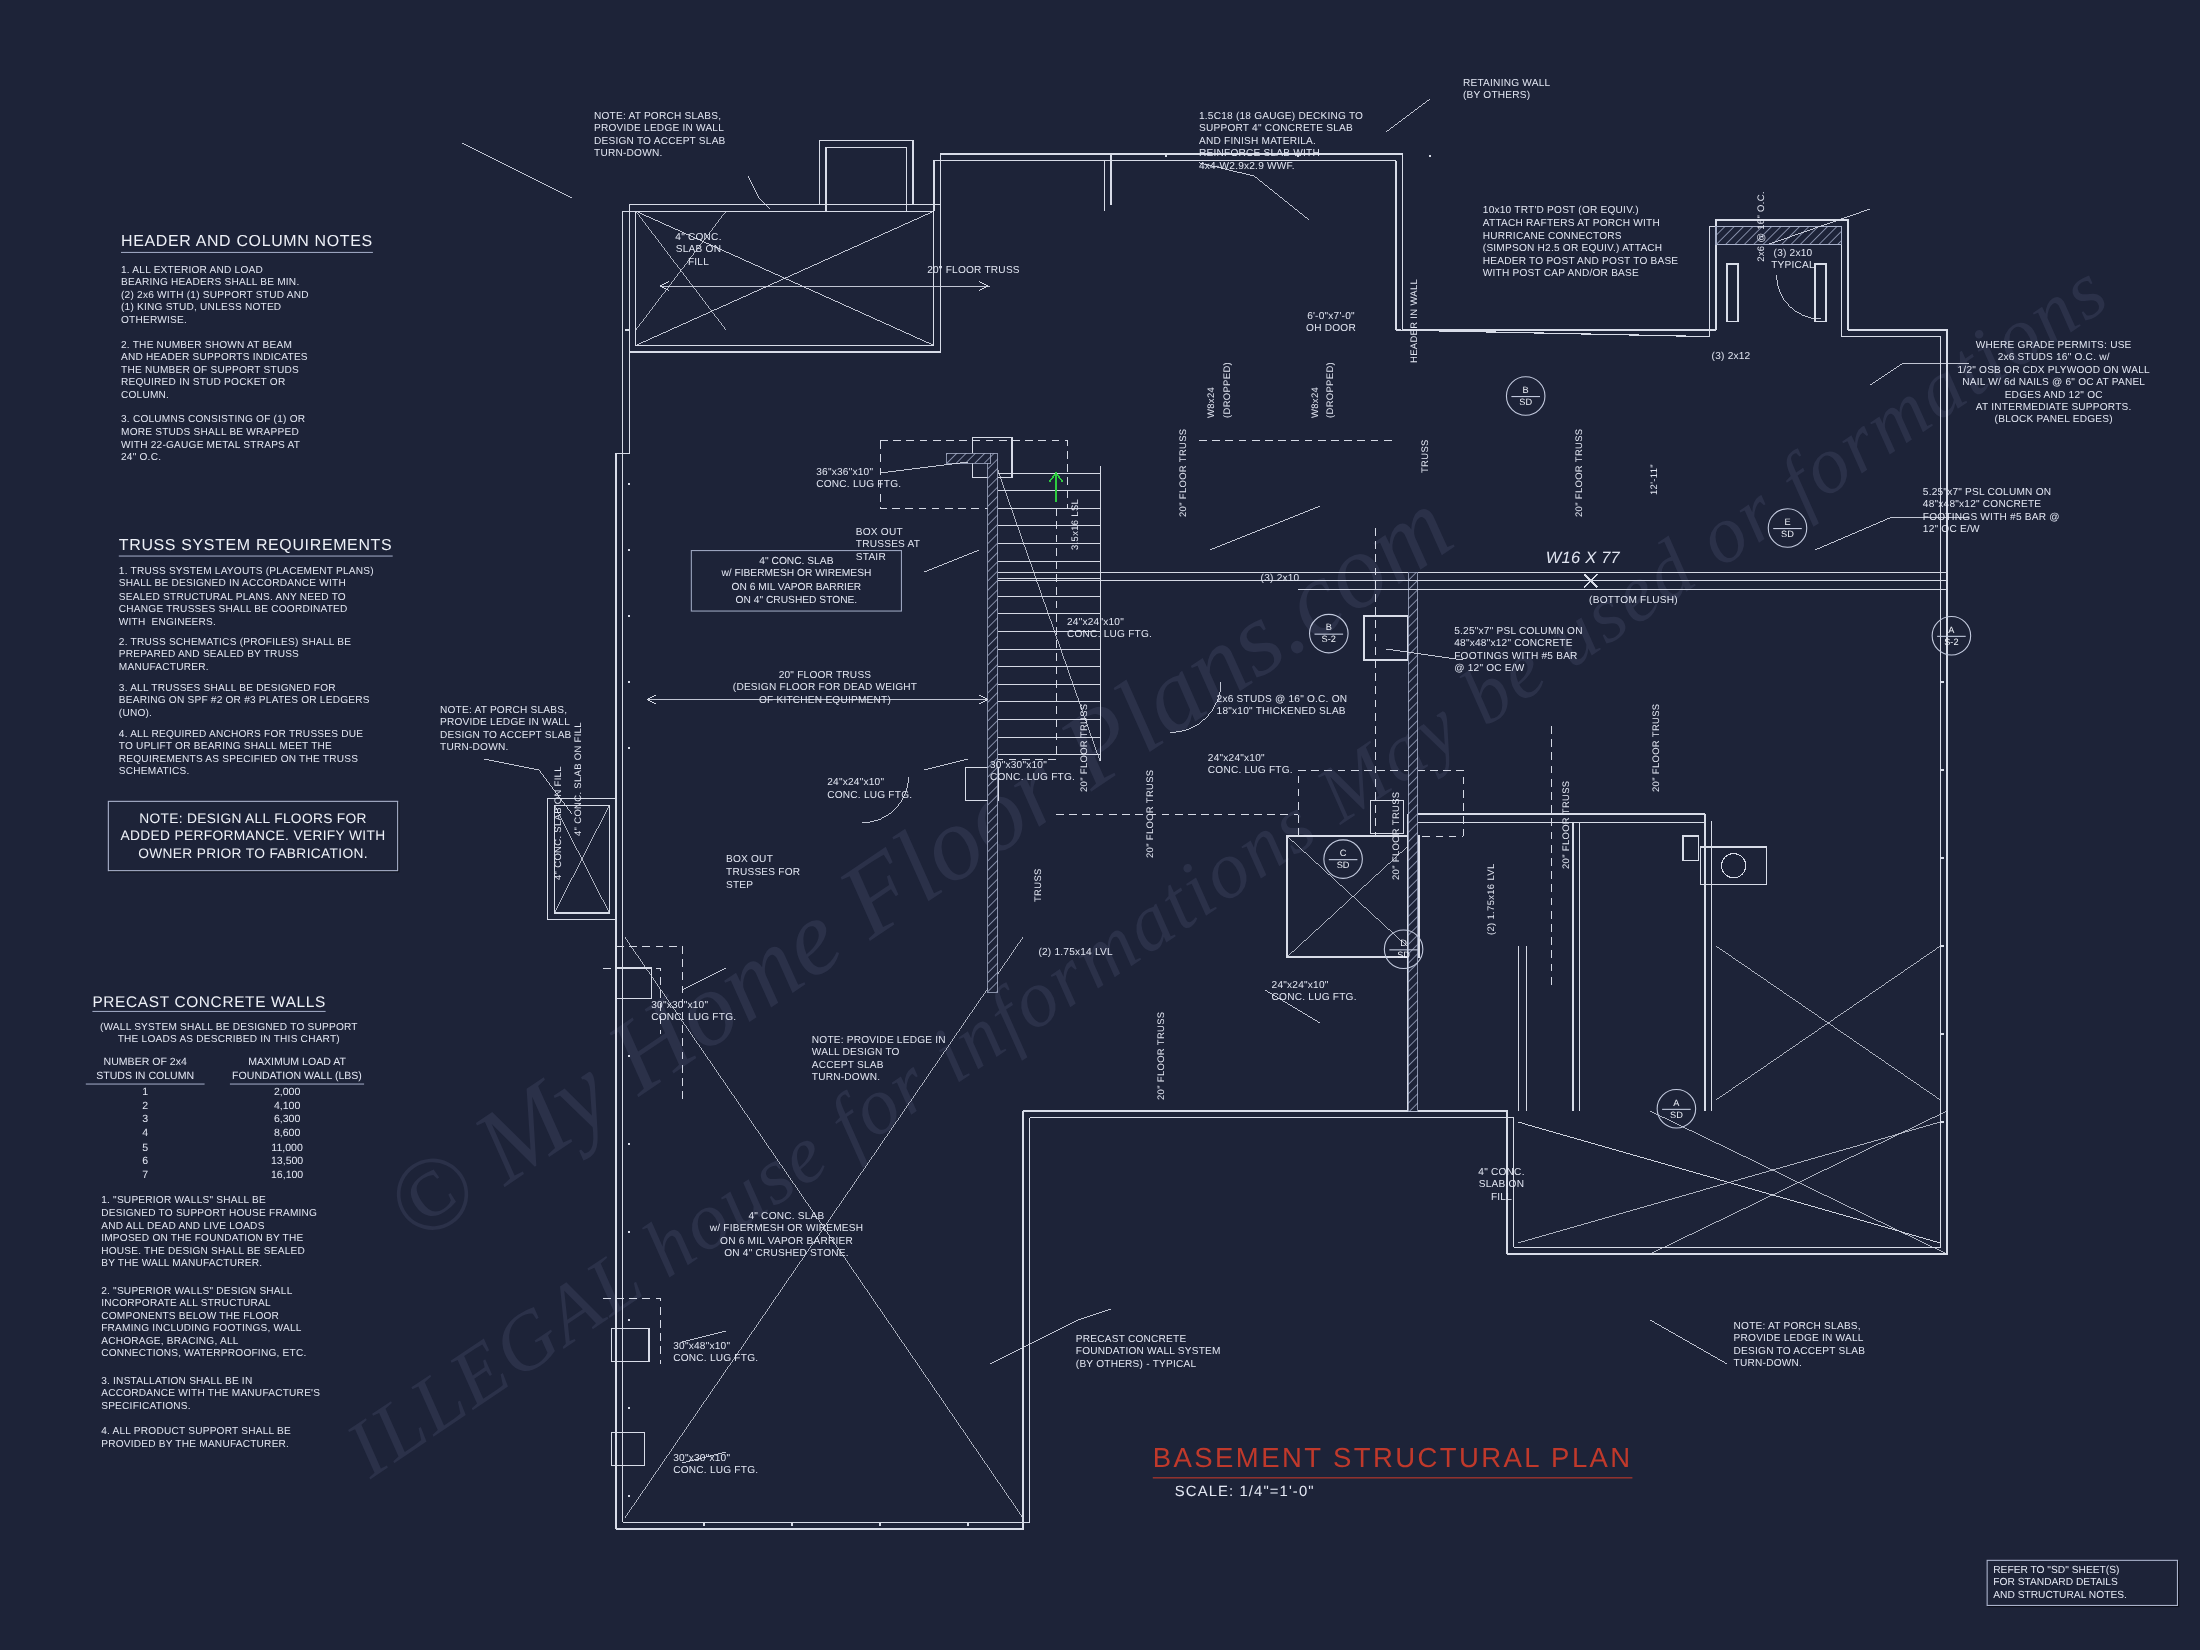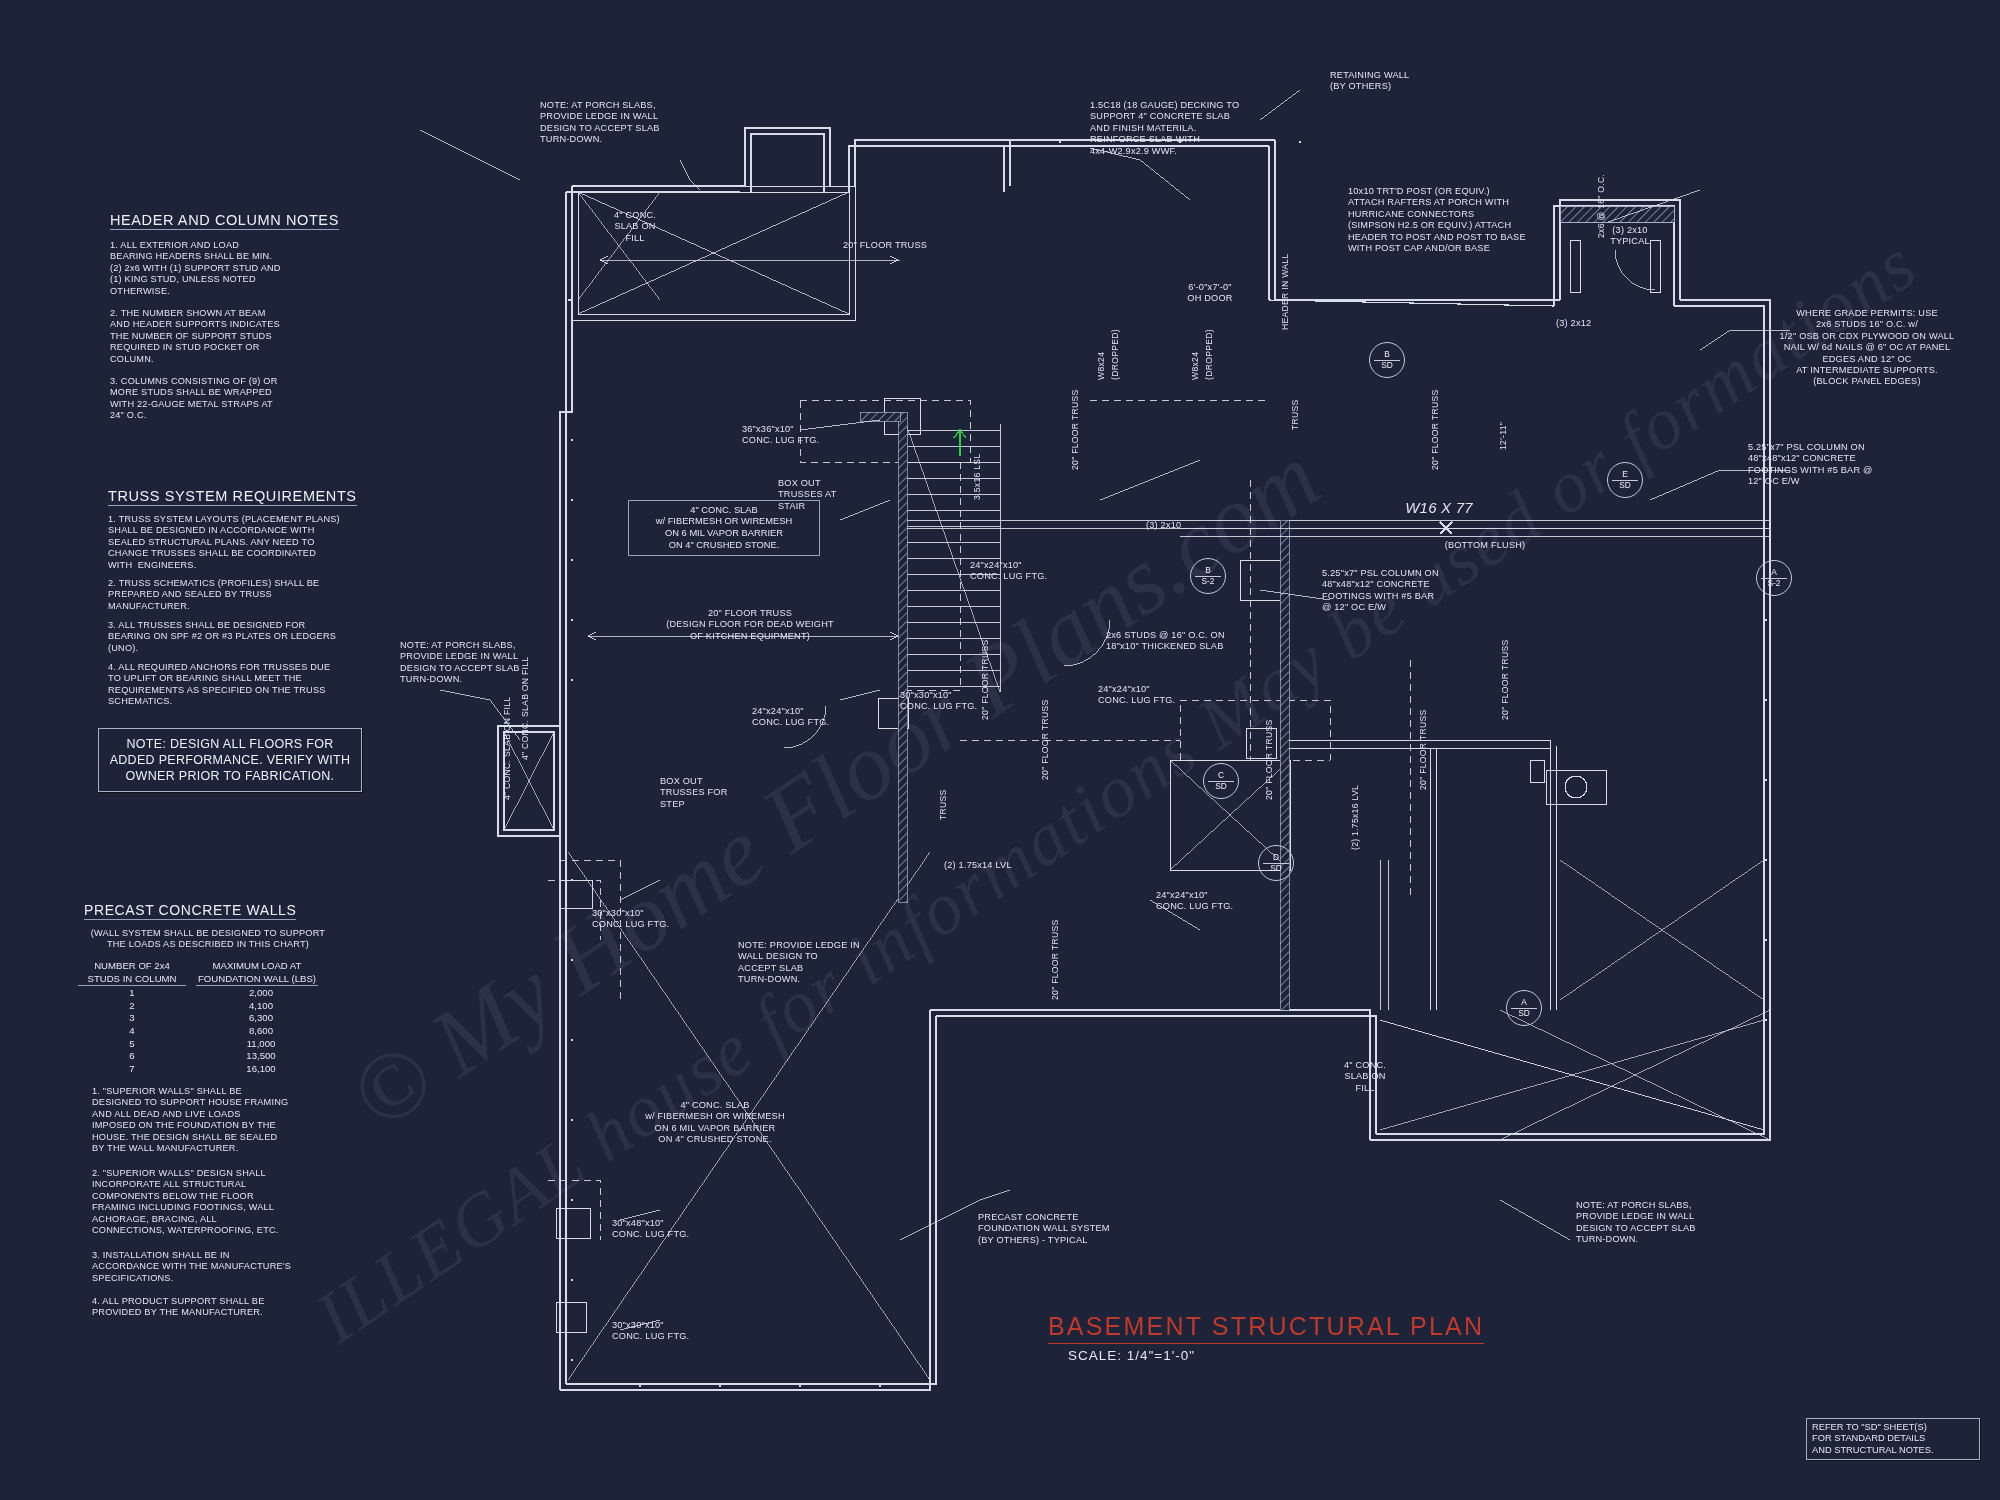--- a/index.html
+++ b/index.html
@@ -29,21 +29,21 @@
            display:flex;align-items:center;justify-content:center;
            text-align:center;font-size:12.5px;line-height:16px;
            color:#eef1f8;white-space:pre;letter-spacing:.3px;}
   .boxsm{position:absolute;border:1.2px solid #9aa3bd;
          display:flex;align-items:center;justify-content:center;
          text-align:center;font-size:9.3px;line-height:11.6px;
          color:#e4e8f4;white-space:pre;}
 
   
   .tbl{position:absolute;font-size:9.6px;line-height:12.6px;color:#e4e8f4;}
-  .tbl .hdr{display:flex;gap:10px;}
+  .tbl .hdr{display:flex;gap:23px;}
   .tbl .hdr div{text-align:center;}
   .tbl .hdr .u{border-bottom:1px solid #9aa3bd;}
   .tbl .rows{margin-top:1px;}
   .tbl .rw{display:flex;gap:14px;}
   .tbl .rw .a{width:108px;text-align:center;}
   .tbl .rw .b{width:122px;text-align:center;}
 
   
   #plan{position:absolute;left:0;top:0;width:2000px;height:1500px;}
   svg{position:absolute;left:0;top:0;overflow:visible;}
@@ -83,21 +83,21 @@
   <div class="note" style="left:110px;top:240px;">1. ALL EXTERIOR AND LOAD
 BEARING HEADERS SHALL BE MIN.
 (2) 2x6 WITH (1) SUPPORT STUD AND
 (1) KING STUD, UNLESS NOTED
 OTHERWISE.</div>
   <div class="note" style="left:110px;top:308px;">2. THE NUMBER SHOWN AT BEAM
 AND HEADER SUPPORTS INDICATES
 THE NUMBER OF SUPPORT STUDS
 REQUIRED IN STUD POCKET OR
 COLUMN.</div>
-  <div class="note" style="left:110px;top:376px;">3. COLUMNS CONSISTING OF (9) OR
+  <div class="note" style="left:110px;top:376px;">3. COLUMNS CONSISTING OF (1) OR
 MORE STUDS SHALL BE WRAPPED
 WITH 22-GAUGE METAL STRAPS AT
 24" O.C.</div>
 
   <div class="t-head" style="left:108px;top:488px;">TRUSS SYSTEM REQUIREMENTS</div>
   <div class="note" style="left:108px;top:514px;">1. TRUSS SYSTEM LAYOUTS (PLACEMENT PLANS)
 SHALL BE DESIGNED IN ACCORDANCE WITH
 SEALED STRUCTURAL PLANS. ANY NEED TO
 CHANGE TRUSSES SHALL BE COORDINATED
 WITH  ENGINEERS.</div>

